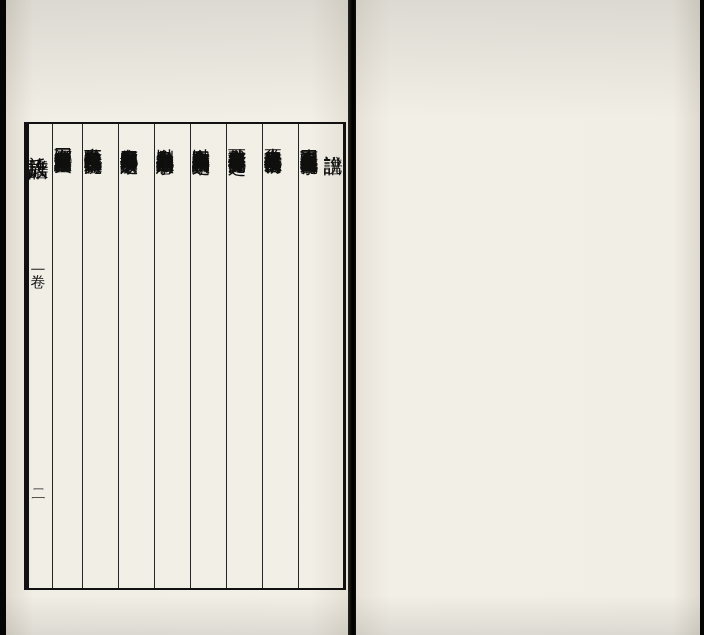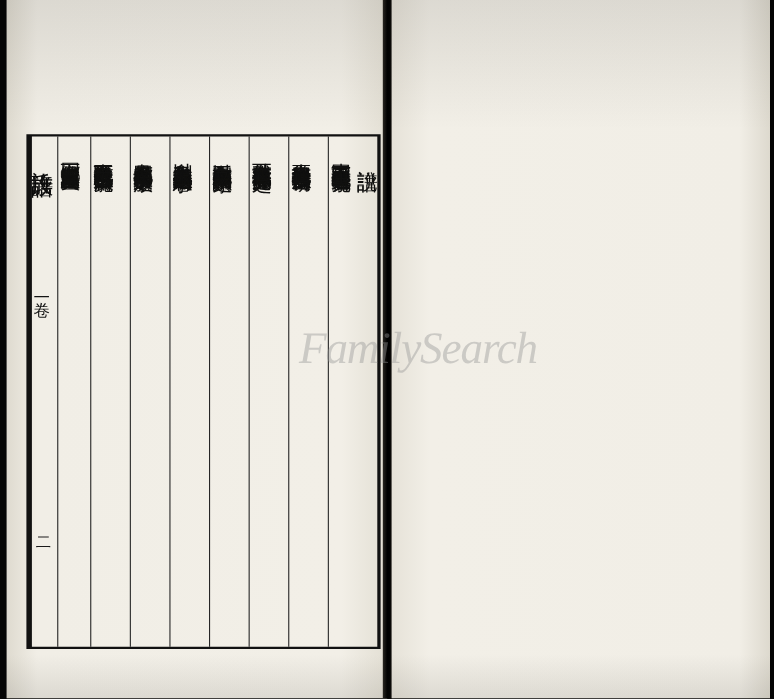--- a/index.html
+++ b/index.html
@@ -189,17 +189,16 @@
   </div>
 
   <div class="gutter"></div>
 
   <div class="leaf right">
 
     <div class="spine-vol" style="left:664px; top:258px;">卷一</div>
 
   </div>
 
-  <div class="watermark">FamilySearch</div>
 
   <div class="shade-top"></div>
   <div class="shade-bottom"></div>
 </div>
 
 </body></html>

